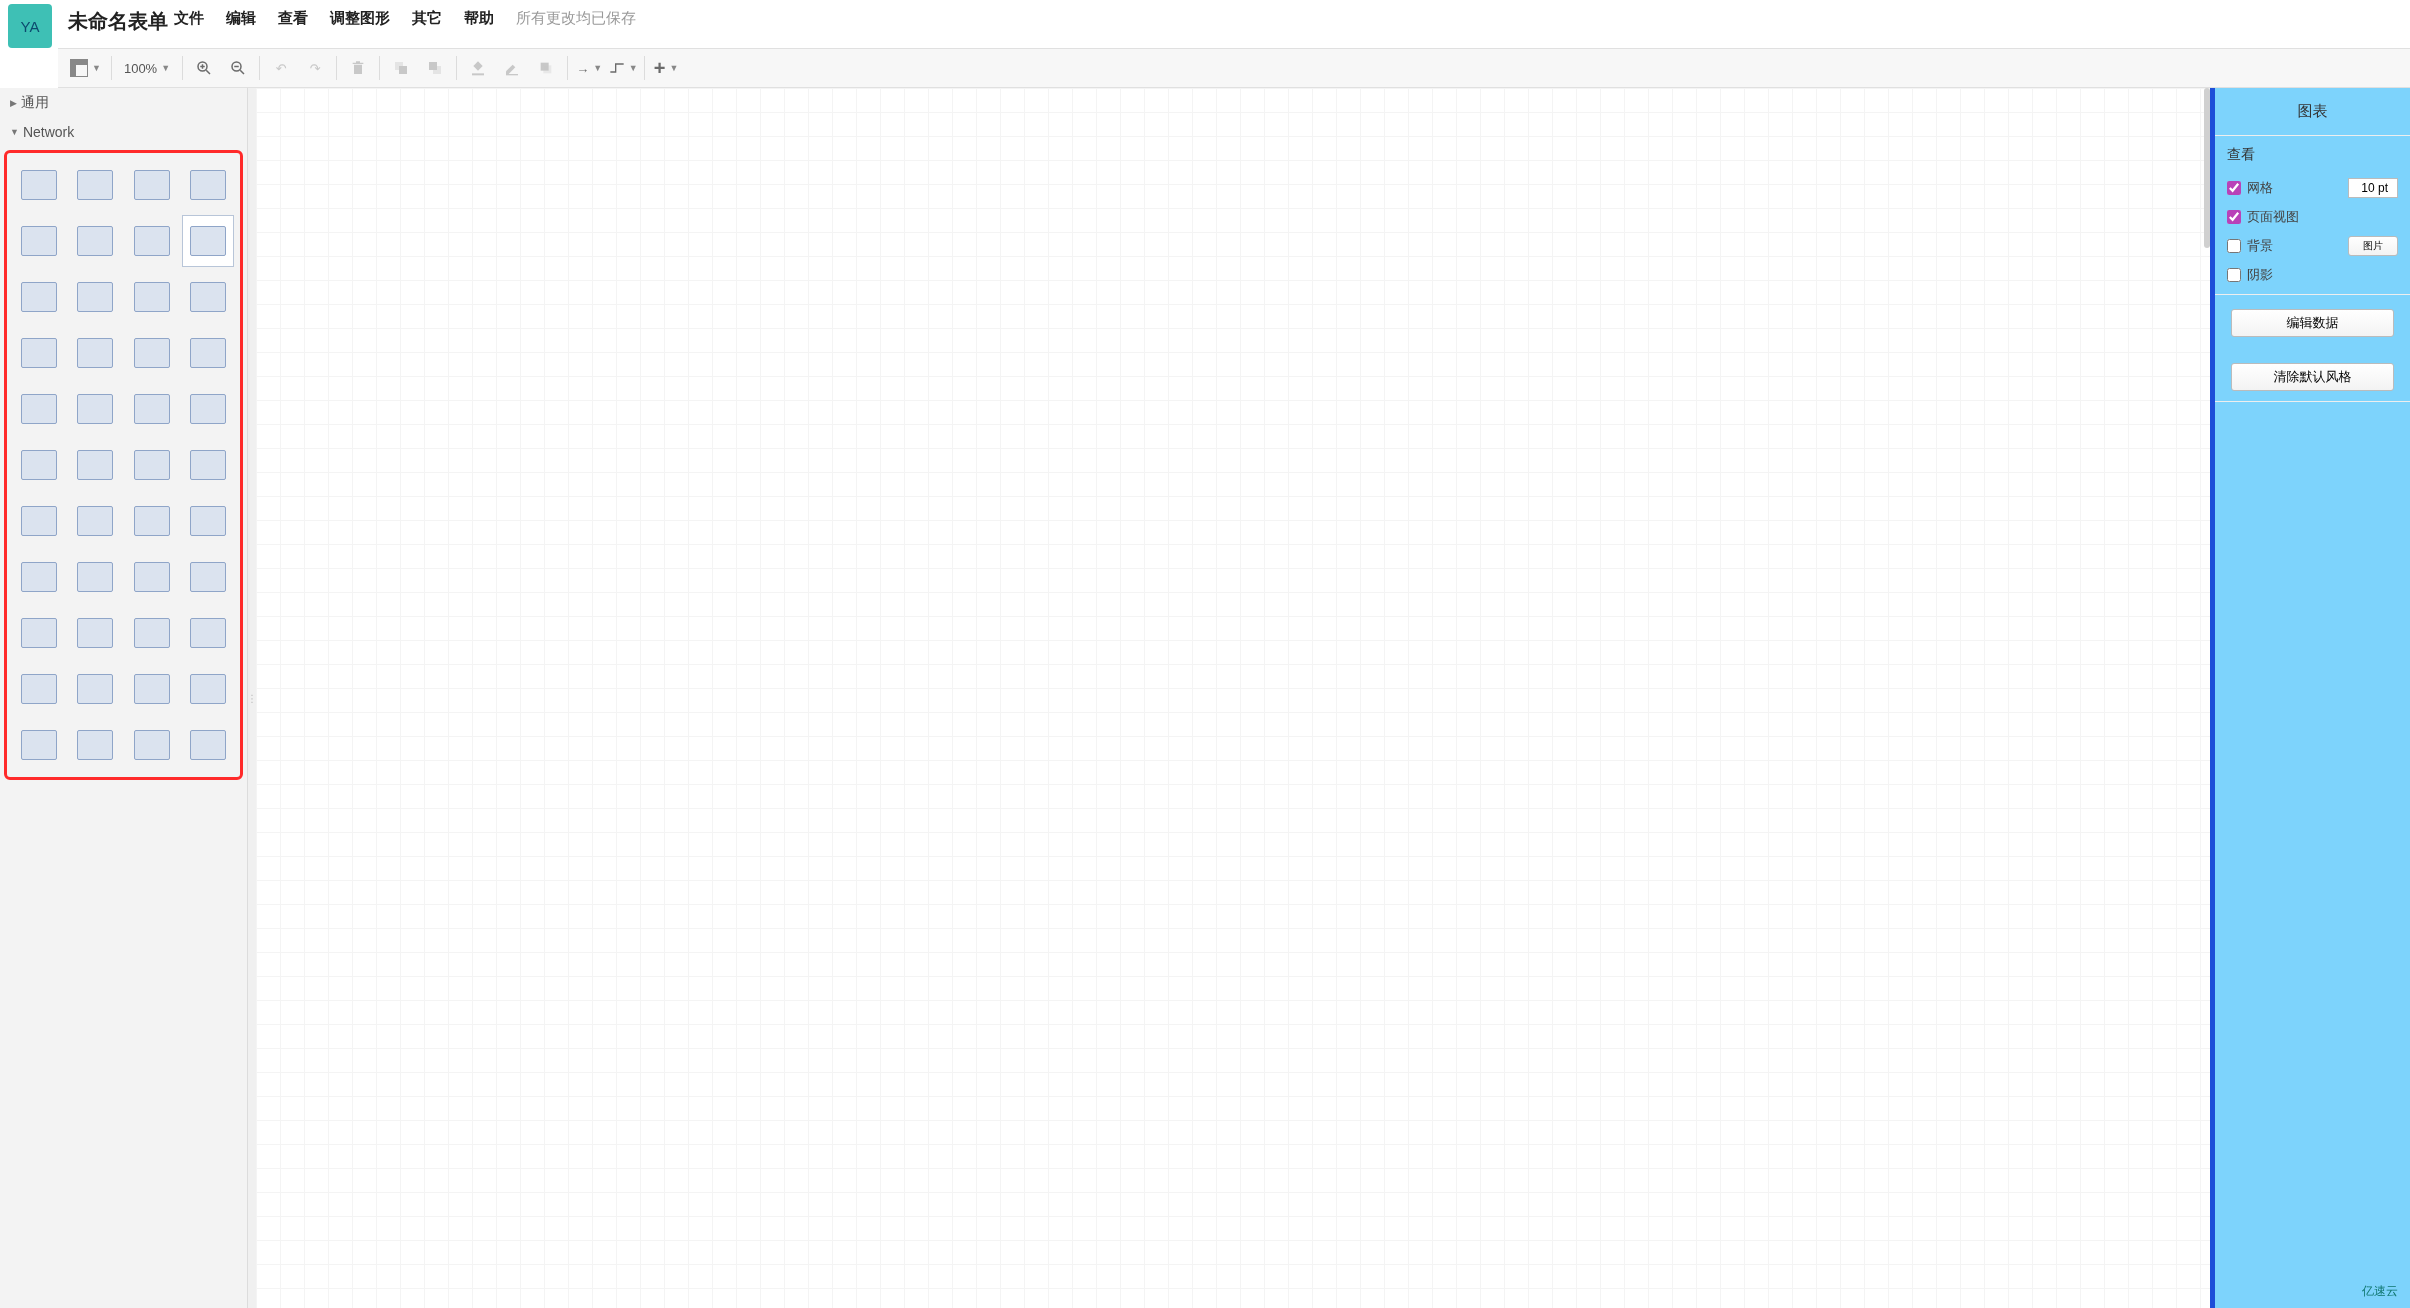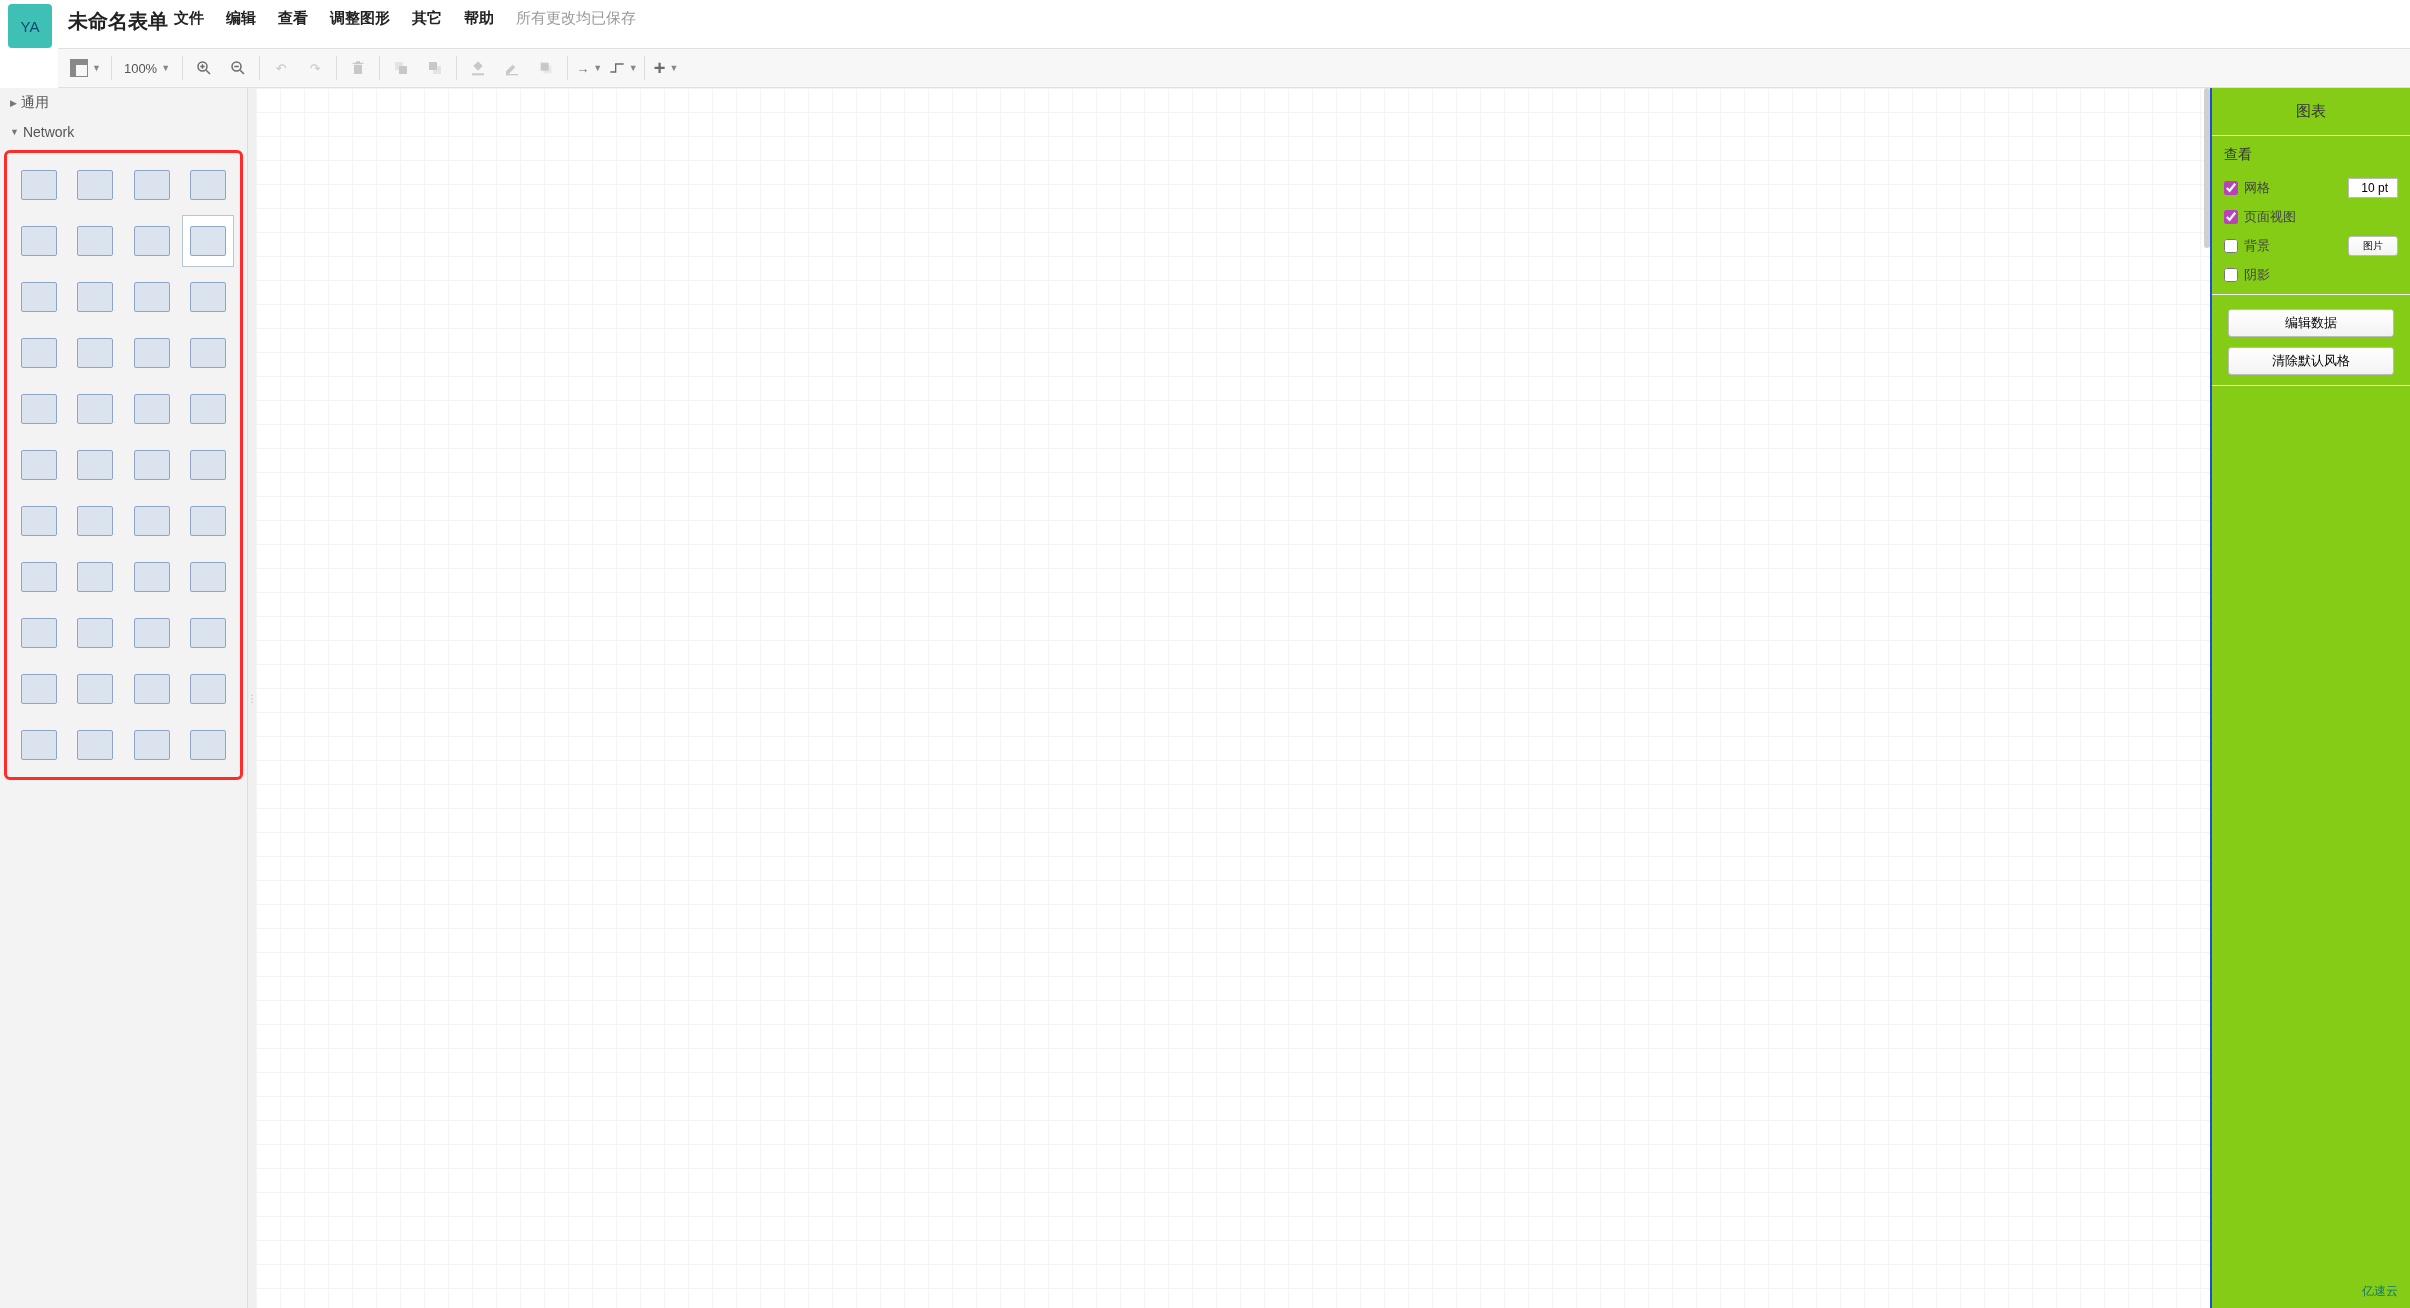--- a/index.html
+++ b/index.html
@@ -45,21 +45,21 @@
 
 
 .canvas-wrap { flex: 1; background-image: linear-gradient(#fff 0,#fff 100%); position: relative; overflow: hidden; }
 .canvas { position:absolute; inset:0; background: #fff;
   background-image: linear-gradient(#f4f4f4 1px, transparent 1px), linear-gradient(90deg, #f4f4f4 1px, transparent 1px);
   background-size: 24px 24px;
 }
 .canvas::after{content:''; position:absolute; right:0; top:0; width:6px; height:160px; background:#d0d0d0; border-radius:3px;}
 
 
-.panel-right { width: 200px; border-left: 2px solid #1d4ed8; background: #84cc16; display: flex; flex-direction: column; font-size: 13px; }
+.panel-right { width: 200px; border-left: 5px solid #1d4ed8; background: #7dd3fc; display: flex; flex-direction: column; font-size: 13px; }
 .panel-title { text-align: center; padding: 14px 0; font-size: 15px; border-bottom: 1px solid #eee; }
 .panel-sec { padding: 10px 12px; border-bottom: 1px solid #eee; display:flex; flex-direction:column; gap:10px; }
 .sec-heading { font-size: 14px; color: #333; margin-bottom: 4px; font-weight:400;}
 .row { display: flex; align-items: center; gap: 6px; }
 .row label { font-size: 13px; color: #444; }
 .chk { width: 14px; height: 14px; accent-color: #b842b8; }
 .radio { width: 14px; height:14px; accent-color:#b842b8;}
 .num-input { width: 50px; height: 20px; border: 1px solid #bbb; font-size: 12px; text-align: right; padding-right: 9px; }
 .btn-small { border: 1px solid #bbb; background: linear-gradient(#fff,#f3f3f3); padding: 2px 14px; border-radius: 3px; font-size: 10px; cursor:pointer; margin-left:auto;}
 .select { width: 100%; border: 1px solid #bbb; height: 22px; font-size: 12px; padding: 0 4px; background:#fff;}
@@ -337,20 +337,20 @@
           <button class="btn-small">图片</button>
         </div>
         <div class="row">
           <input type="checkbox" class="chk" style="">
           <label>阴影</label>
         </div>
       </div>
 
 
 
-      <div class="panel-sec" style="gap:6px;">
+      <div class="panel-sec" style="gap:22px;">
         <button class="wide-btn">编辑数据</button>
         <button class="wide-btn">清除默认风格</button>
       </div>
     </div>
   </div>
 </div>
 <div class="watermark">亿速云</div>
 
 </body></html>

